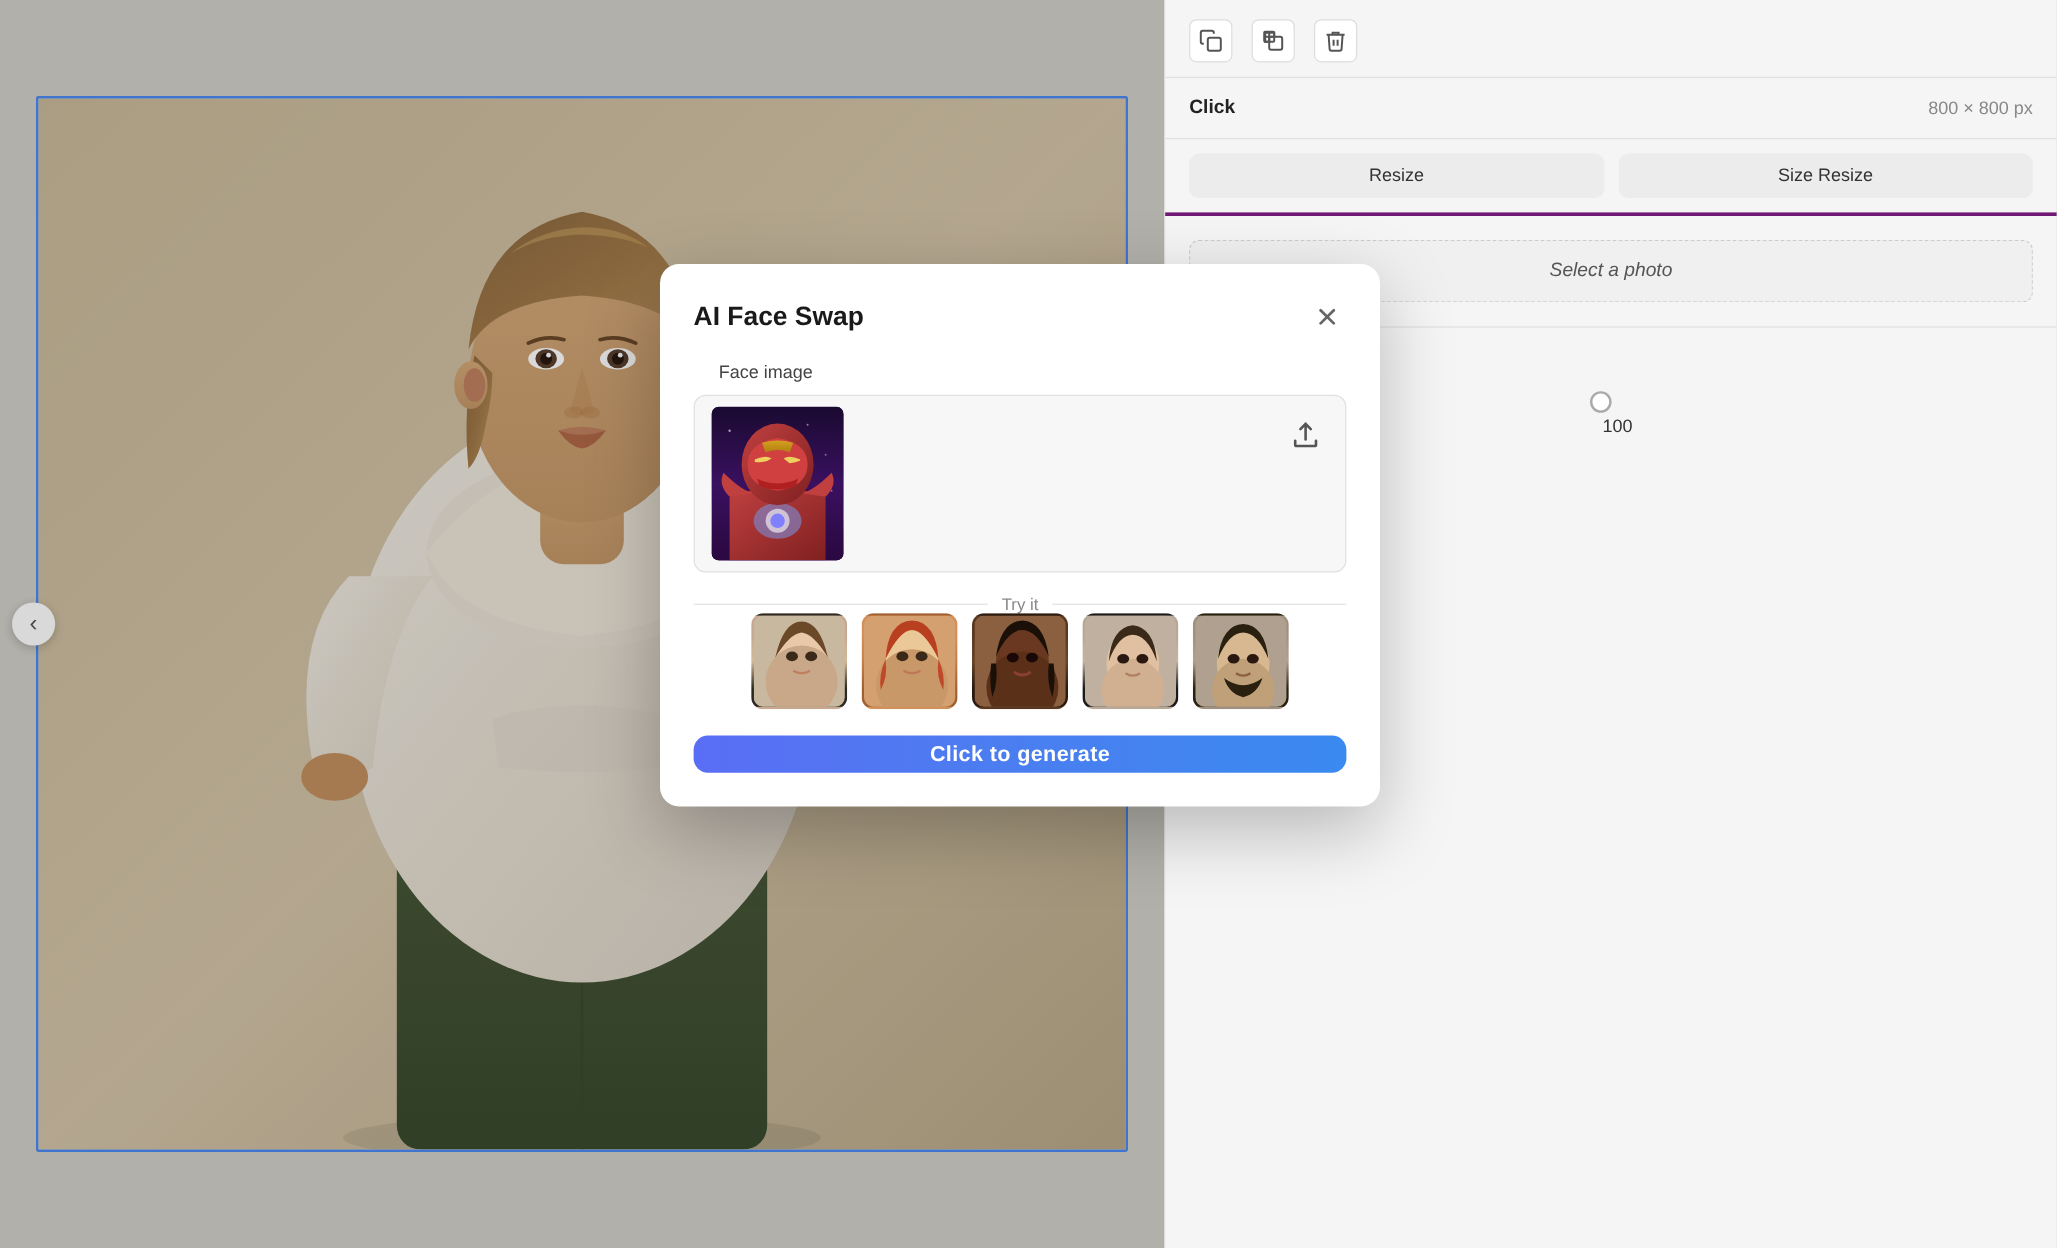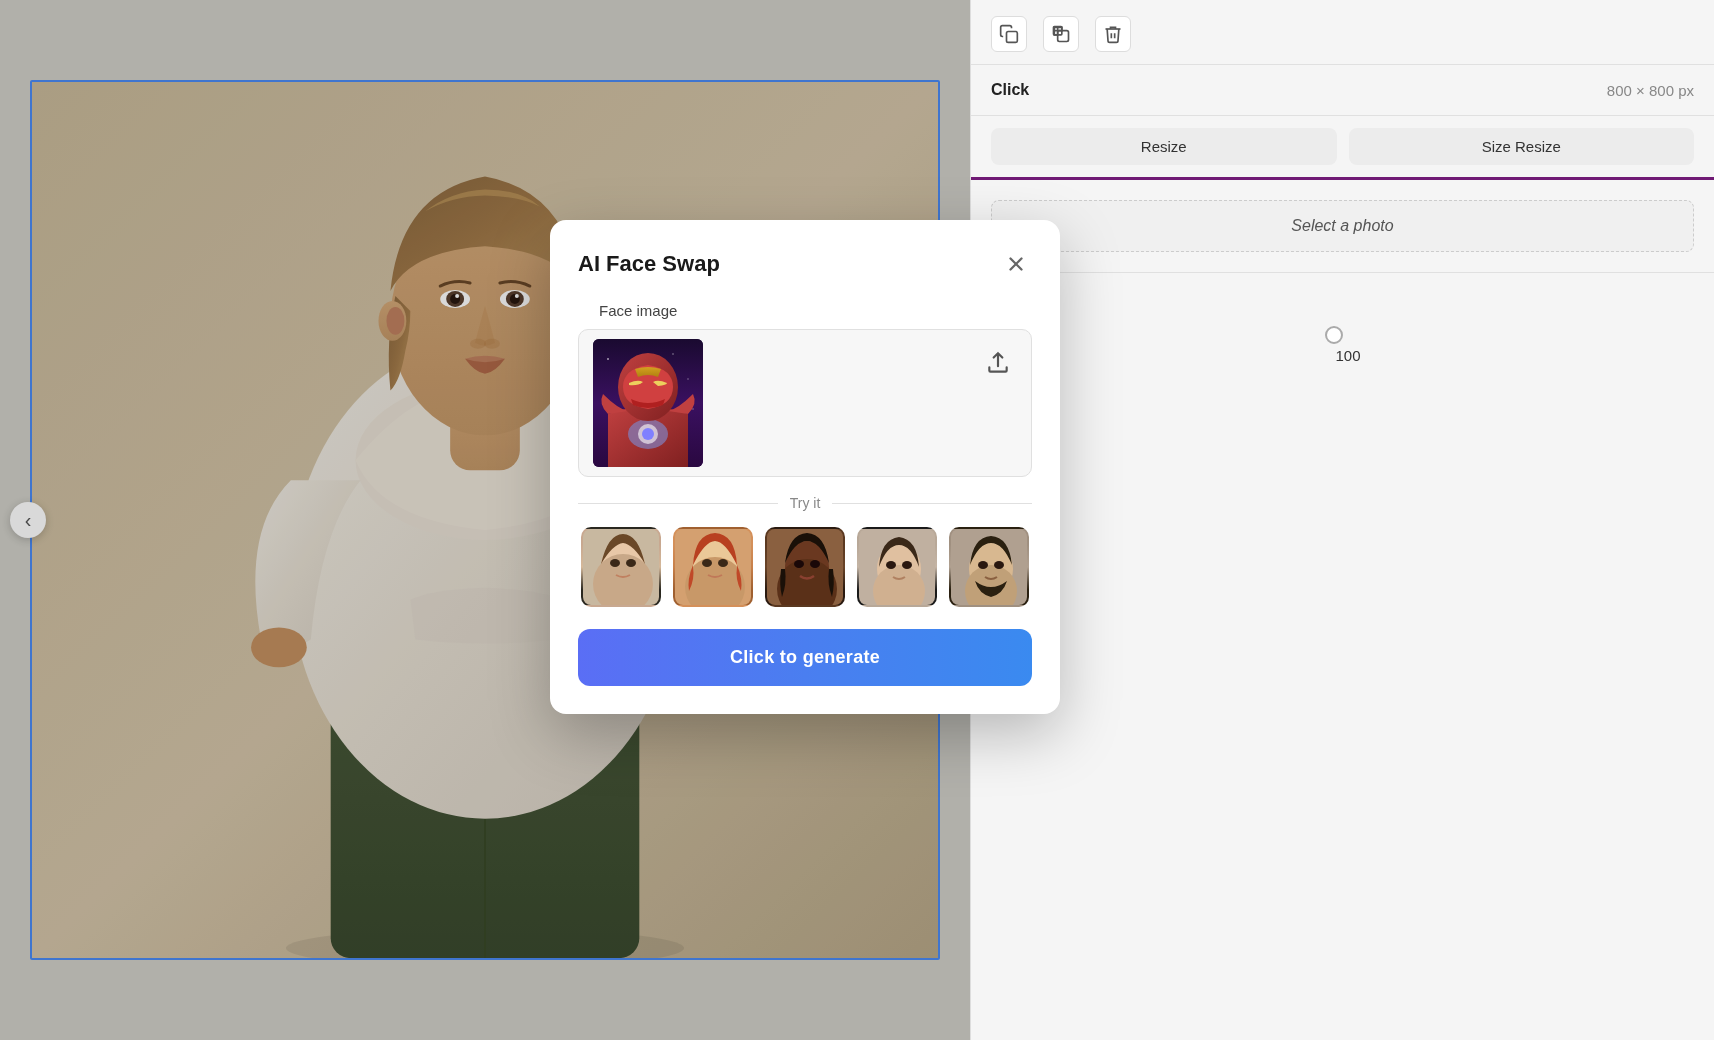--- a/index.html
+++ b/index.html
@@ -199,21 +199,21 @@
       height: 1040px;
       background: rgba(0,0,0,0.15);
       z-index: 50;
     }
 
     
     .modal {
       position: absolute;
       left: 550px;
       top: 220px;
-      width: 510px;
+      width: 600px;
       background: white;
       border-radius: 16px;
       box-shadow: 0 20px 60px rgba(0,0,0,0.25);
       z-index: 100;
       padding: 28px;
     }
 
     .modal-header {
       display: flex;
       align-items: center;
@@ -285,21 +285,20 @@
       justify-content: center;
       cursor: pointer;
       font-size: 20px;
       color: #555;
     }
 
     .try-it-divider {
       display: flex;
       align-items: center;
       gap: 12px;
-      margin-bottom: 16px;
     }
 
     .divider-line {
       flex: 1;
       height: 1px;
       background: #e0e0e0;
     }
 
     .try-it-text {
       font-size: 14px;
@@ -323,21 +322,21 @@
     }
 
     .face-1 { background: linear-gradient(180deg, #c8a890 20%, #d4b89a 50%, #2a2820 80%); }
     .face-2 { background: linear-gradient(180deg, #d4905a 20%, #c8804a 50%, #a06030 80%); }
     .face-3 { background: linear-gradient(180deg, #5a3820 20%, #6a4428 50%, #2a1a10 80%); }
     .face-4 { background: linear-gradient(180deg, #b8a898 20%, #c4b4a4 50%, #1a1a1a 80%); }
     .face-5 { background: linear-gradient(180deg, #a09080 20%, #b0a090 50%, #2a2010 80%); }
 
     .generate-btn {
       width: 100%;
-      padding: 18px;
+      padding: 5px;
       background: linear-gradient(90deg, #5a6ef5 0%, #4a7ef0 50%, #3a8af0 100%);
       border: none;
       border-radius: 12px;
       font-size: 18px;
       font-weight: 600;
       color: white;
       cursor: pointer;
       letter-spacing: 0.3px;
     }
 

